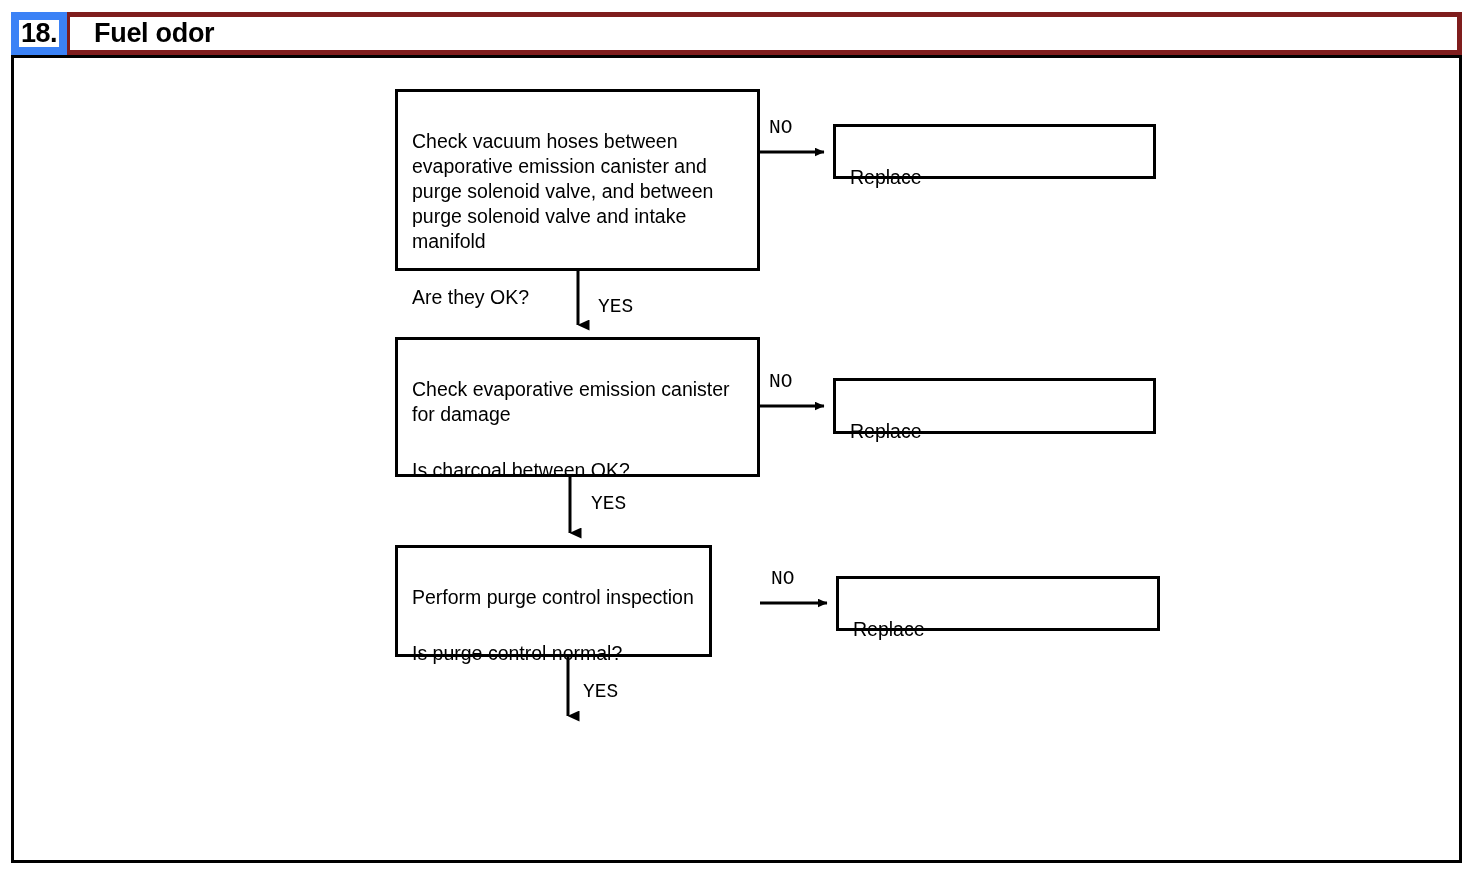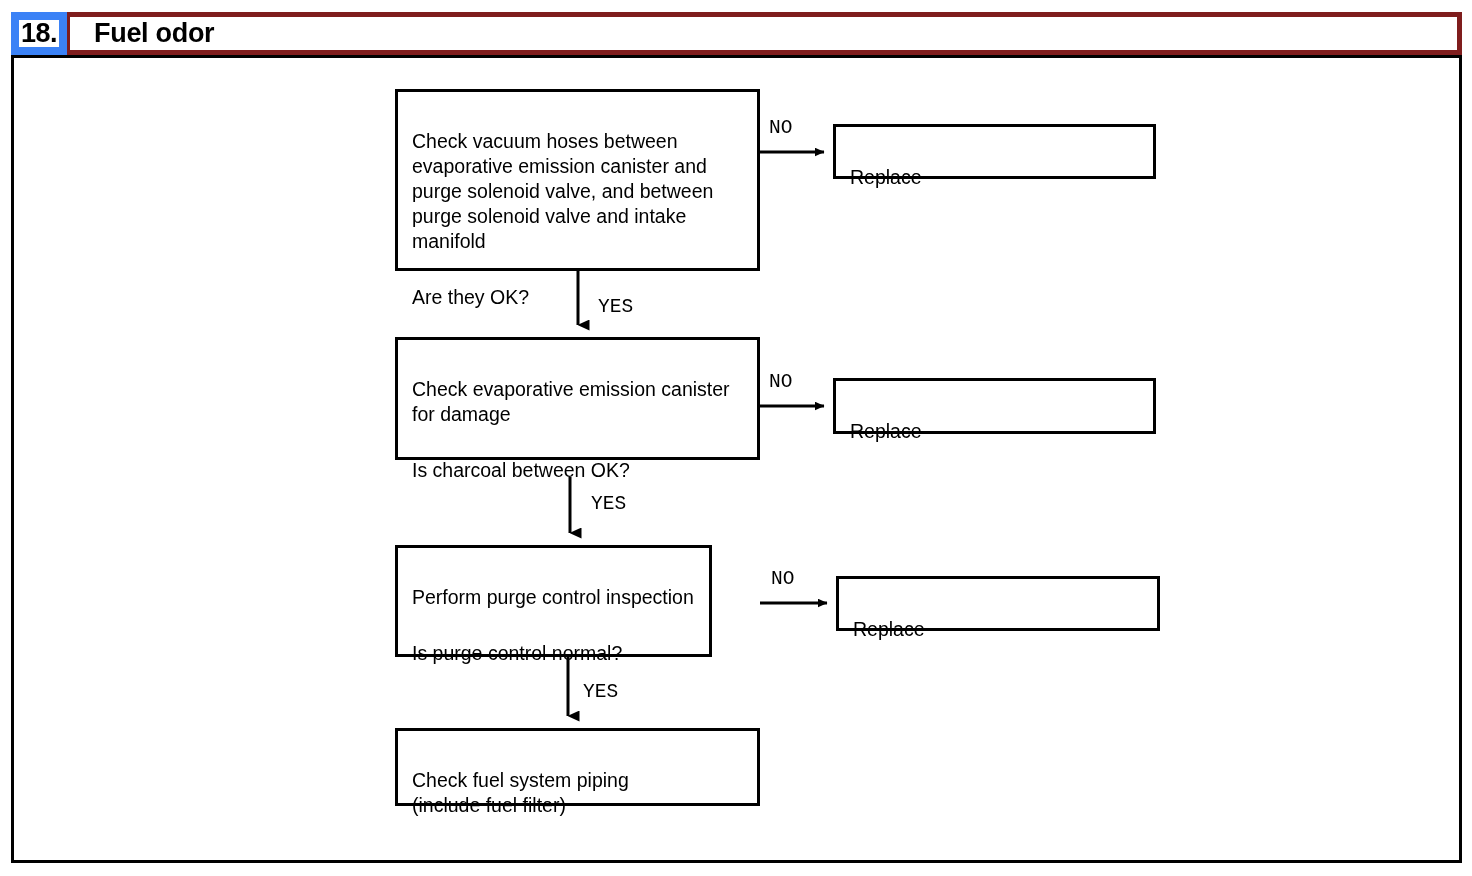--- a/index.html
+++ b/index.html
@@ -106,34 +106,30 @@
     <span class="title-text">Fuel odor</span>
   </div>
 
   <div class="body-frame"></div>
 
   <div class="fbox" style="left:395px; top:89px; width:365px; height:182px;">
     <span class="line-block">Check vacuum hoses between evaporative emission canister and purge solenoid valve, and between purge solenoid valve and intake manifold</span>
     <span class="q-block">Are they OK?</span>
   </div>
 
-  <div class="fbox" style="left:395px; top:337px; width:365px; height:123px;">
+  <div class="fbox" style="left:395px; top:337px; width:365px; height:140px;">
     <span class="line-block">Check evaporative emission canister for damage</span>
     <span class="q-block">Is charcoal between OK?</span>
   </div>
 
   <div class="fbox" style="left:395px; top:545px; width:317px; height:112px;">
     <span class="line-block">Perform purge control inspection</span>
     <span class="q-block">Is purge control normal?</span>
   </div>
 
-  <div class="fbox" style="left:395px; top:728px; width:365px; height:78px;">
-    <span class="line-block">Check fuel system piping
-(include fuel filter)</span>
-  </div>
 
   <div class="fbox" style="left:833px; top:124px; width:323px; height:55px; padding-top:13px;">
     <span class="line-block">Replace</span>
   </div>
 
   <div class="fbox" style="left:833px; top:378px; width:323px; height:56px; padding-top:13px;">
     <span class="line-block">Replace</span>
   </div>
 
   <div class="fbox" style="left:836px; top:576px; width:324px; height:55px; padding-top:13px;">

